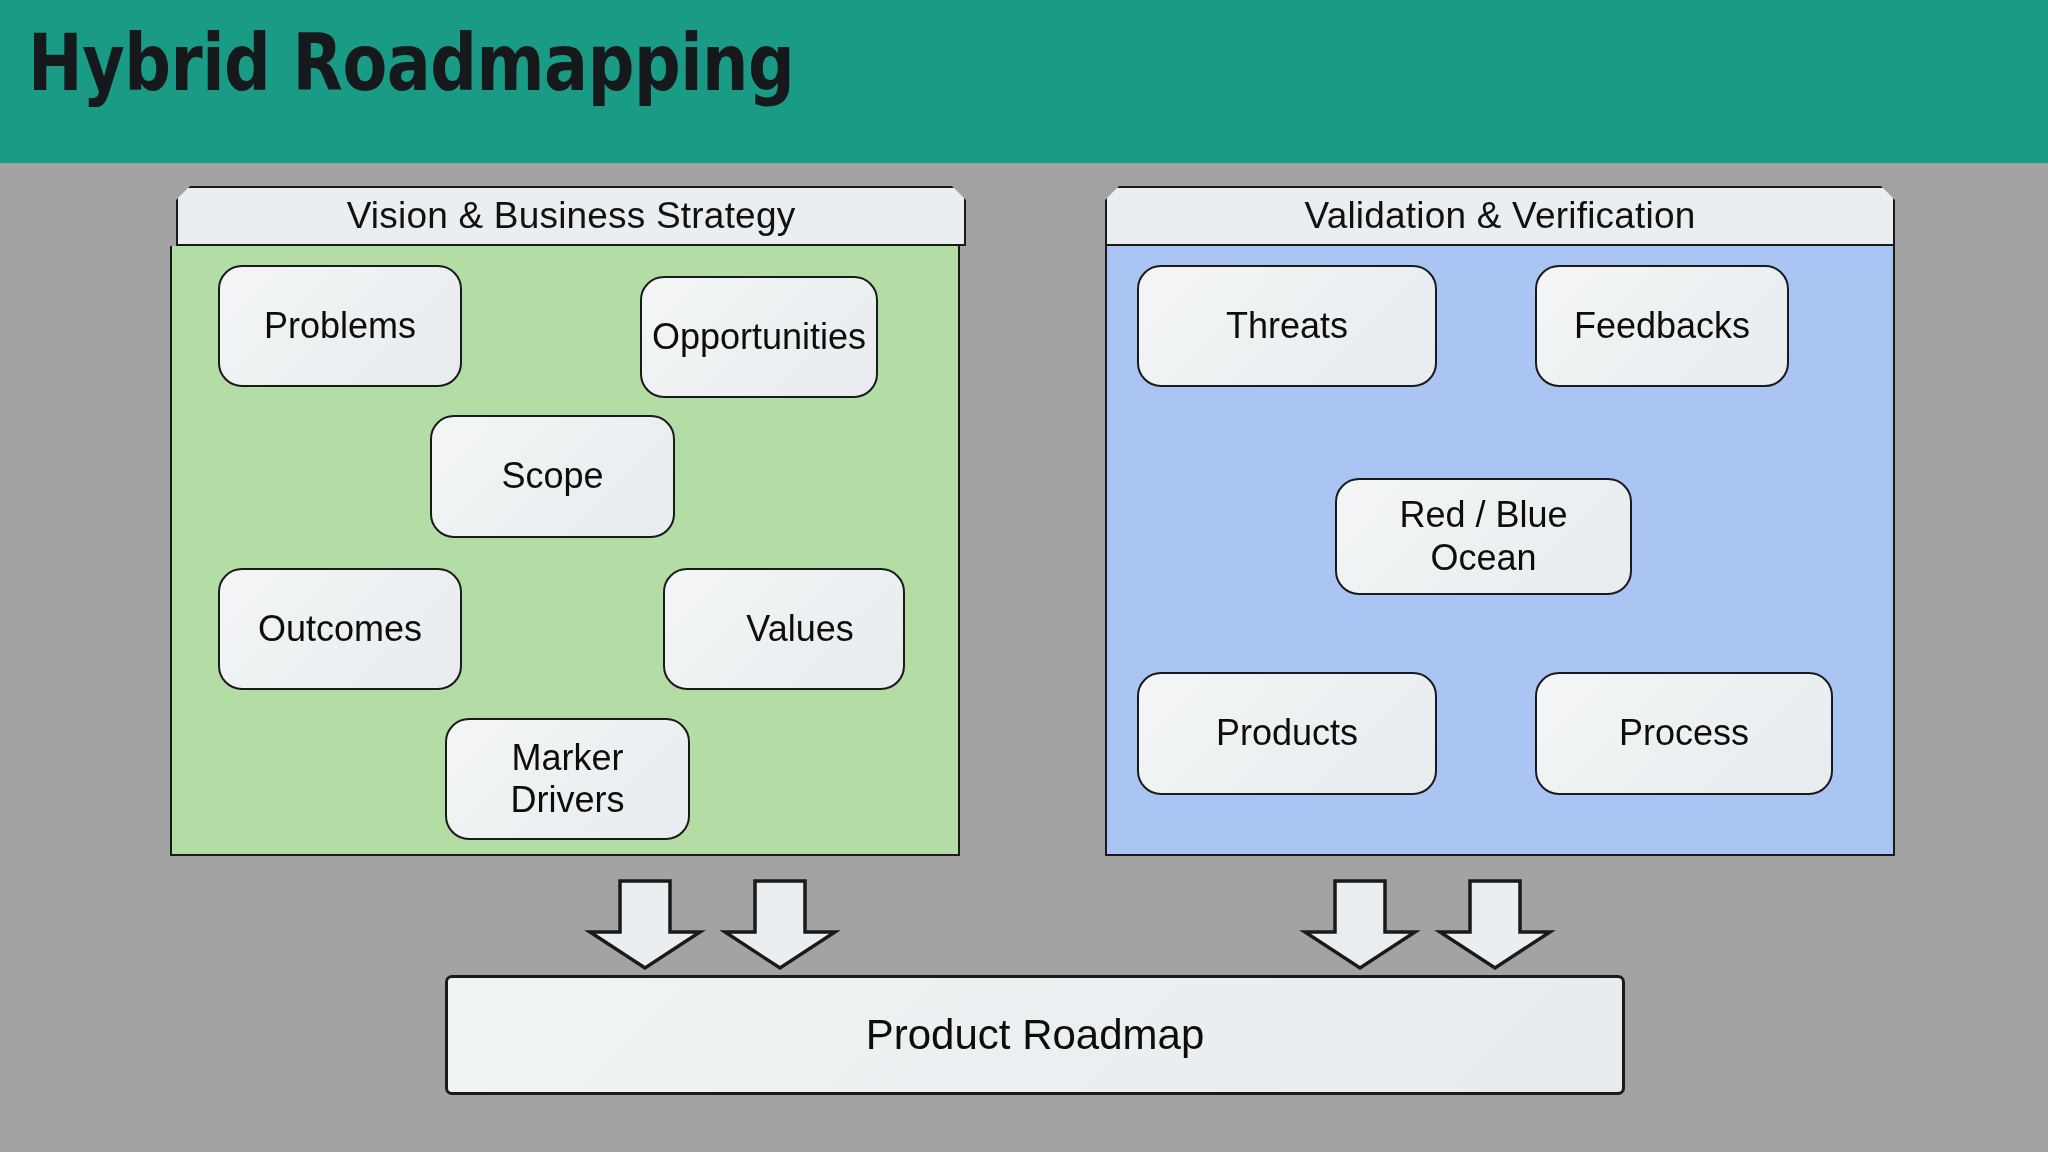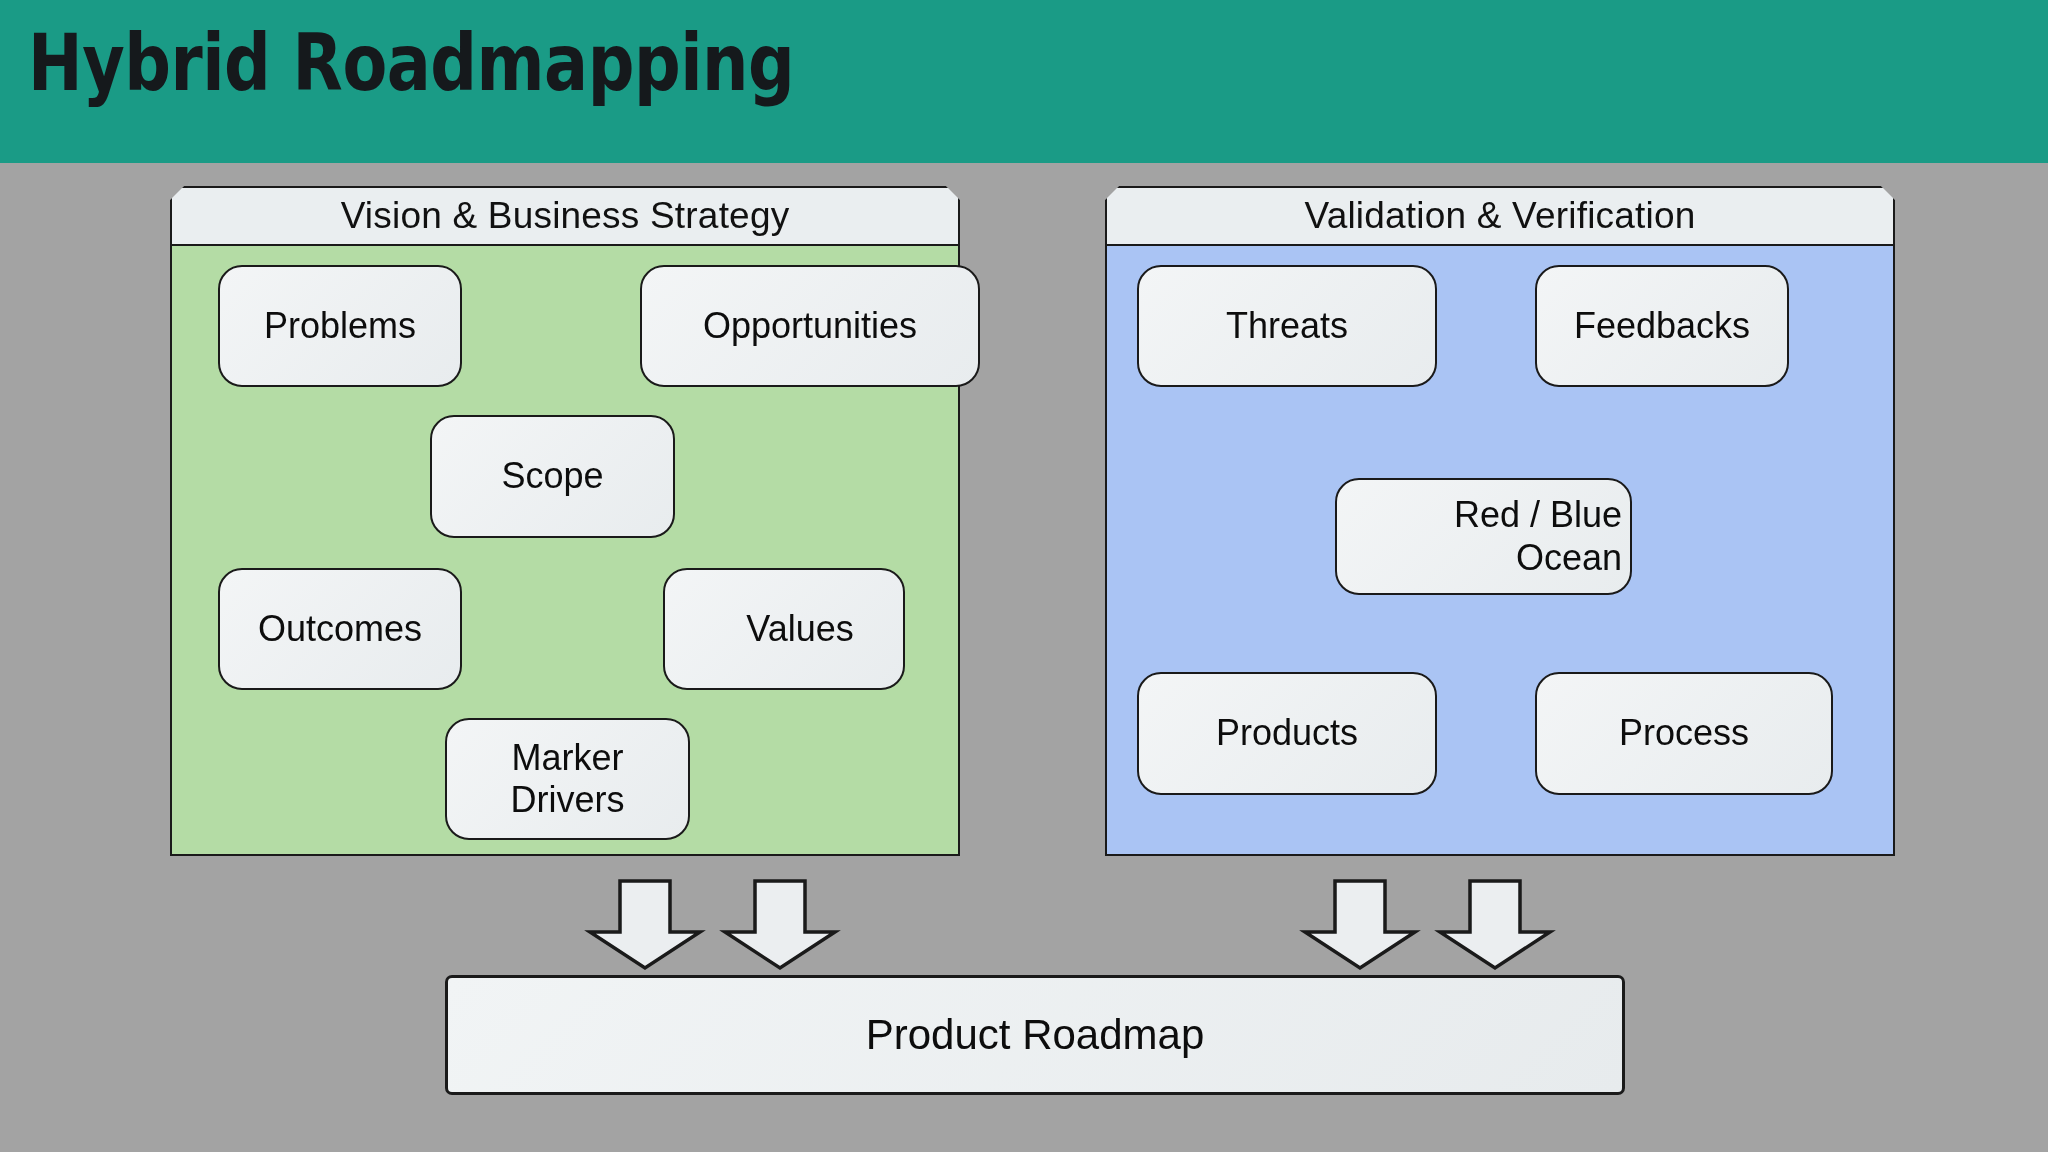--- a/index.html
+++ b/index.html
@@ -117,30 +117,30 @@
 <body>
 
 <div id="stage">
 
   <div class="banner">
     <div class="banner-title">Hybrid Roadmapping</div>
   </div>
 
   <div class="group">
 
-    <div class="group-header" style="left:170px; top:186px; width:790px; height:60px;">
+    <div class="group-header" style="left:176px; top:186px; width:790px; height:60px;">
       <span class="group-header-label">Vision &amp; Business Strategy</span>
     </div>
 
     <div class="group-body green" style="left:170px; top:246px; width:790px; height:610px;">
     </div>
 
     <div class="node" style="left:218px; top:265px; width:244px; height:122px;">Problems</div>
 
-    <div class="node" style="left:640px; top:265px; width:340px; height:122px;">Opportunities</div>
+    <div class="node" style="left:640px; top:276px; width:238px; height:122px;">Opportunities</div>
 
     <div class="node" style="left:430px; top:415px; width:245px; height:123px;">Scope</div>
 
     <div class="node" style="left:218px; top:568px; width:244px; height:122px;">Outcomes</div>
 
     <div class="node" style="left:663px; top:568px; width:242px; height:122px;padding-left:40px;">Values</div>
 
     <div class="node two-line" style="left:445px; top:718px; width:245px; height:122px; flex-direction:column;">
       <span>Marker</span>
       <span>Drivers</span>
@@ -153,21 +153,21 @@
       <span class="group-header-label">Validation &amp; Verification</span>
     </div>
 
     <div class="group-body blue" style="left:1105px; top:246px; width:790px; height:610px;">
     </div>
 
     <div class="node" style="left:1137px; top:265px; width:300px; height:122px;">Threats</div>
 
     <div class="node" style="left:1535px; top:265px; width:254px; height:122px;">Feedbacks</div>
 
-    <div class="node two-line" style="left:1335px; top:478px; width:297px; height:117px; flex-direction:column;align-items:flex-end;">
+    <div class="node two-line" style="left:1335px; top:478px; width:297px; height:117px; flex-direction:column;">
       <span>Red / Blue</span>
       <span>Ocean</span>
     </div>
 
     <div class="node" style="left:1137px; top:672px; width:300px; height:123px;">Products</div>
 
     <div class="node" style="left:1535px; top:672px; width:298px; height:123px;">Process</div>
   </div>
 
   <svg class="arrow-outline" style="left:0; top:0;" width="2048" height="1152">

